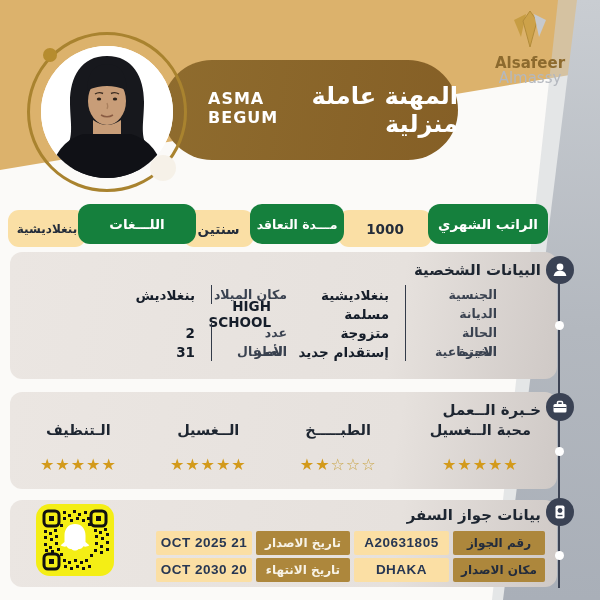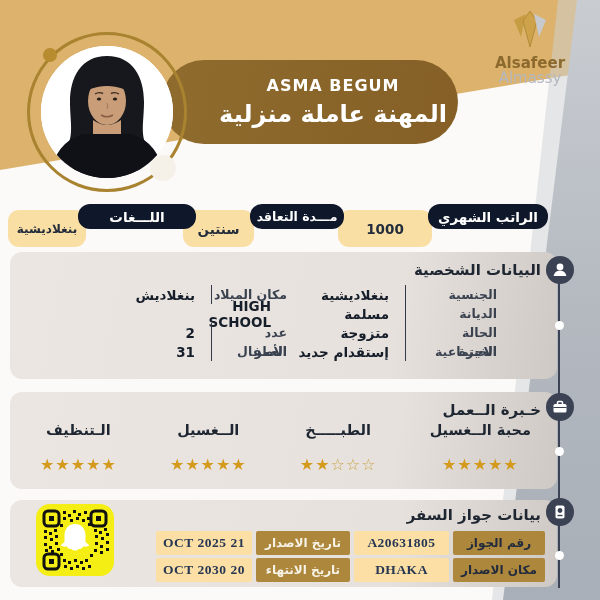--- a/index.html
+++ b/index.html
@@ -7,41 +7,41 @@
          background:#fbfaf8;font-family:"DejaVu Sans",sans-serif;}
   
   .tan-header{position:absolute;inset:0;background:#dcb26c;
               clip-path:polygon(0 0,600px 0,600px 70px,0 170px);}
   .gray-band{position:absolute;inset:0;
              background:linear-gradient(180deg,#c9cdd2 0%,#b3b8bf 55%,#a9afb8 100%);
              clip-path:polygon(577px 0,600px 0,600px 600px,503px 600px);}
   .gray-band-lite{position:absolute;inset:0;background:rgba(205,209,214,.5);
              clip-path:polygon(558px 0,580px 0,512px 600px,492px 600px);}
   
-  .banner{position:absolute;left:162px;top:60px;width:296px;height:84px;
+  .banner{position:absolute;left:162px;top:60px;width:296px;height:100px;
           border-radius:50px;background:linear-gradient(100deg,#8f6c2e,#855f26);
-          display:flex;flex-direction:column;justify-content:center;align-items:center;
+          display:flex;flex-direction:row;justify-content:center;align-items:center;
           padding-left:46px;box-sizing:border-box;color:#fff;}
   .banner .name{font-size:16px;font-weight:bold;letter-spacing:1px;margin-bottom:5px;}
   .banner .prof{font-size:24px;font-weight:bold;direction:rtl;}
   
   .ring{position:absolute;left:27px;top:32px;width:160px;height:160px;border-radius:50%;
         border:3px solid #a9832f;box-sizing:border-box;}
   .photo{position:absolute;left:41px;top:46px;width:132px;height:132px;border-radius:50%;
          overflow:hidden;background:#fff;}
   .dot-gold{position:absolute;left:43px;top:48px;width:14px;height:14px;border-radius:50%;
             background:#b68c2e;}
   .dot-cream{position:absolute;left:150px;top:155px;width:26px;height:26px;border-radius:50%;
              background:#f6f1e8;}
   
   .logo{position:absolute;left:482px;top:10px;width:96px;text-align:center;}
   .logo .l1{font-size:15px;font-weight:bold;color:#8c6a2e;line-height:15px;}
   .logo .l2{font-size:15px;font-weight:normal;color:#b4b8bf;line-height:15px;}
   
-  .chip-lab{position:absolute;top:204px;height:25px;border-radius:12px;background:#0f172a;
+  .chip-lab{position:absolute;top:204px;height:40px;border-radius:12px;background:#15803d;
             color:#fff;font-weight:bold;font-size:13.5px;display:flex;align-items:center;
             justify-content:center;direction:rtl;z-index:4;box-sizing:border-box;}
   .chip-val{position:absolute;top:210px;height:37px;border-radius:11px;background:#fadfa5;
             color:#232c3a;font-weight:bold;font-size:13.5px;display:flex;align-items:center;
             justify-content:center;direction:rtl;z-index:3;box-sizing:border-box;}
   
   .card{position:absolute;left:10px;width:547px;border-radius:12px;
         background:linear-gradient(100deg,#ebe6e2 0%,#e6e1dd 70%,#cfc9c6 100%);}
   .card-title{position:absolute;top:9px;right:16px;font-size:15px;font-weight:bold;
               color:#1e2631;direction:rtl;}
@@ -68,21 +68,21 @@
   .stars{font-size:16px;letter-spacing:1px;line-height:18px;white-space:nowrap;direction:ltr;}
   .stars .fill{color:#d39a1b;}
   .stars .out{color:#cba84e;}
   
   .pp-table{position:absolute;top:31px;right:12px;direction:rtl;display:grid;
             grid-template-columns:92px 95px 94px 96px;gap:3px 4px;}
   .pp-cell{height:24px;line-height:24px;border-radius:2px;text-align:center;overflow:hidden;}
   .pp-lab{background:#ad873c;font-size:12px;font-weight:bold;}
   .pp-lab.t-dark{color:#232c3c;}
   .pp-lab.t-light{color:#f7f2e6;}
-  .pp-val{background:#fbdfa4;color:#273753;font-family:Liberation Serif, serif;
+  .pp-val{background:#fbdfa4;color:#273753;font-family:Liberation Sans, sans-serif;
           font-size:13.5px;font-weight:bold;letter-spacing:.5px;}
   .snapcode{position:absolute;left:36px;top:504px;width:78px;height:72px;}
 </style>
 </head>
 <body>
 
 <div class="stage">
 
   <div class="tan-header"></div>
   <div class="gray-band-lite"></div>

